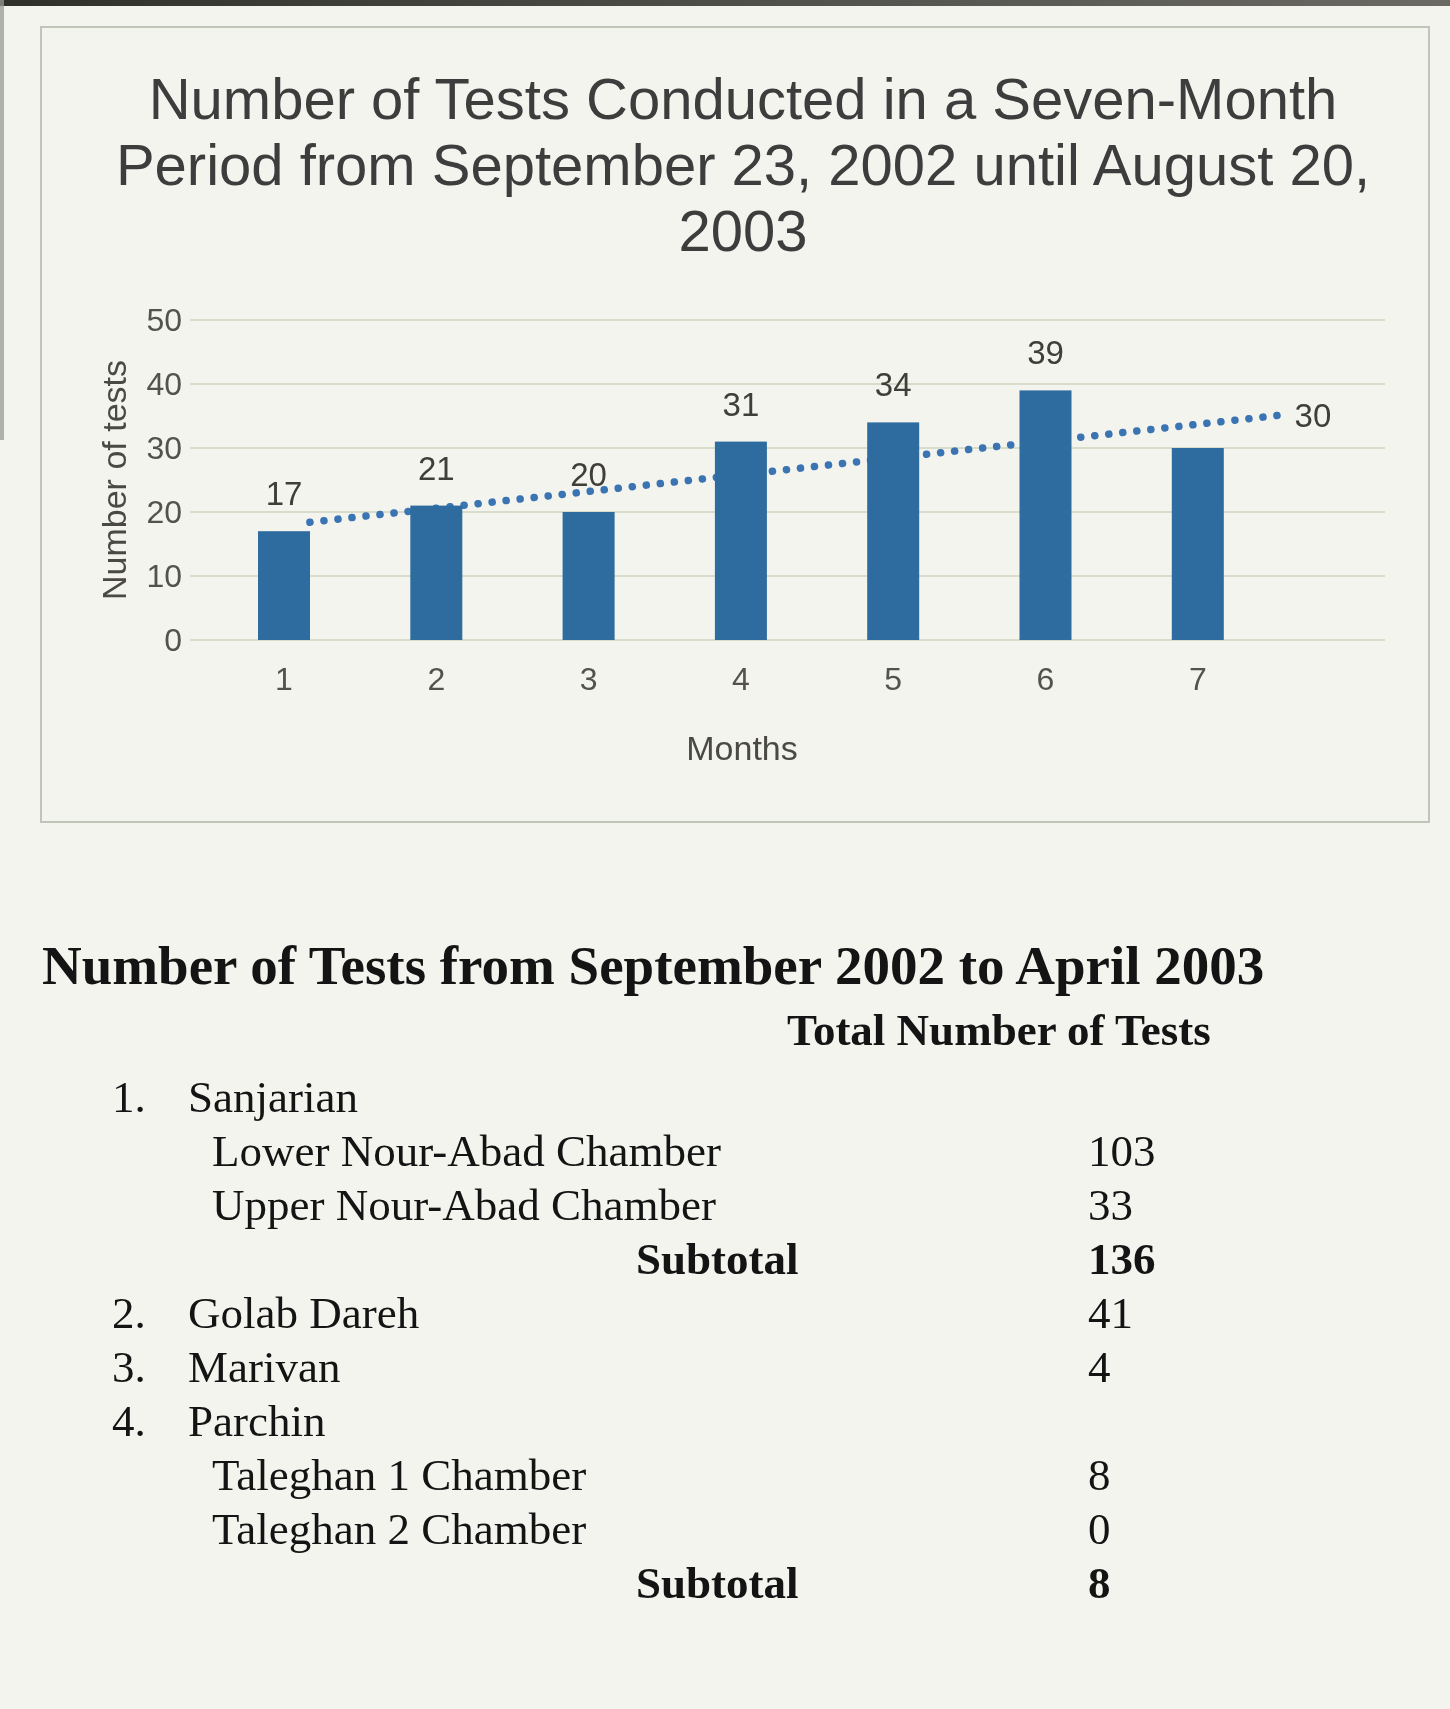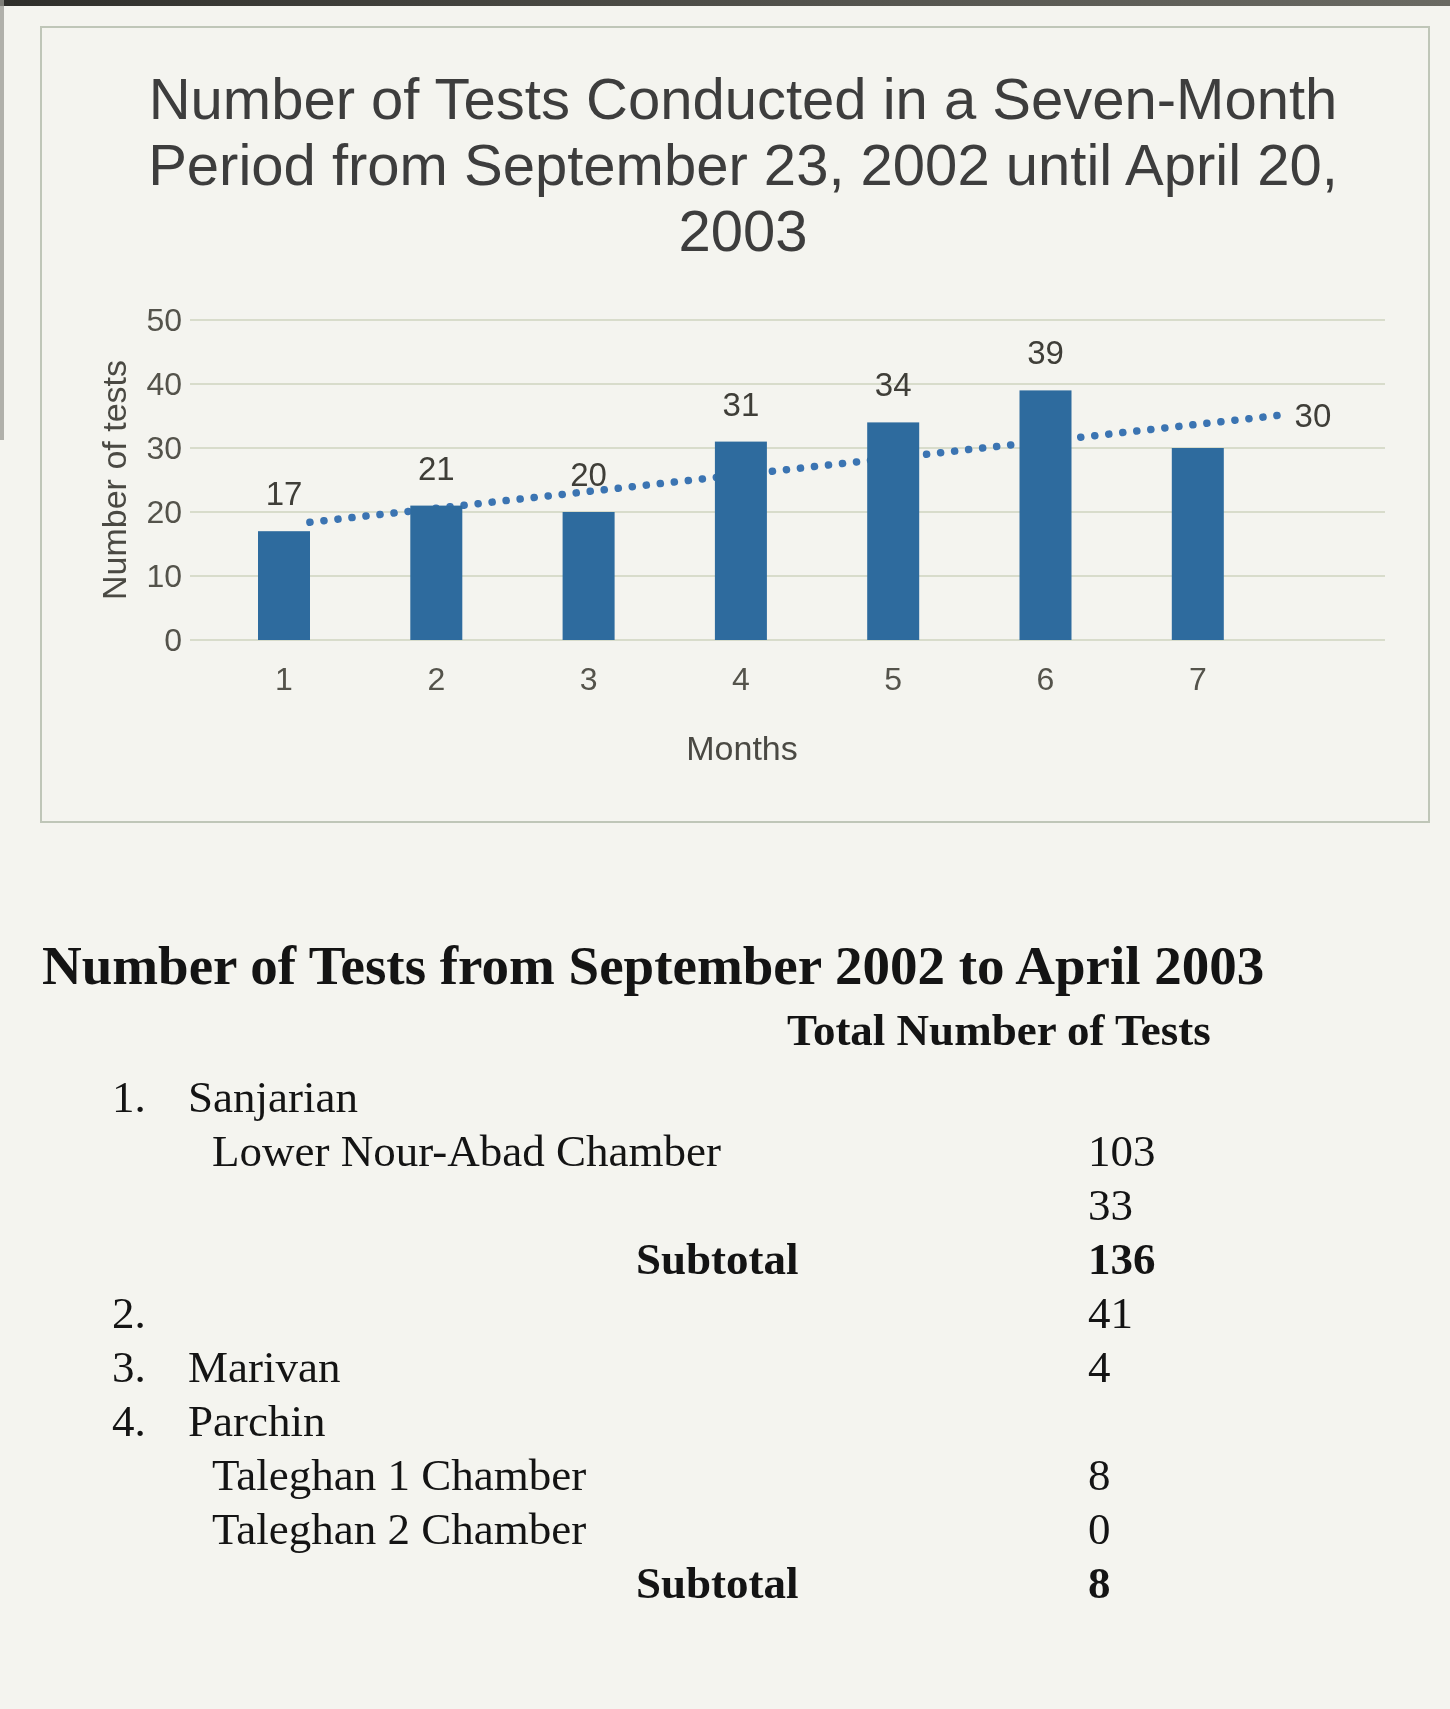--- a/index.html
+++ b/index.html
@@ -105,48 +105,50 @@
       <rect x="977.5" y="362.4" width="52" height="249.60000000000002" fill="#2e6b9e"></rect>
       <text class="dlabel" text-anchor="middle" x="1003.5" y="336.4">39</text>
       <text x="1003.5" y="662" text-anchor="middle" class="tick">6</text>
       <rect x="1129.8000000000002" y="420" width="52" height="192" fill="#2e6b9e"></rect>
       <text class="dlabel" text-anchor="start" x="1252.611" y="398.71999999999997">30</text>
       <text x="1155.8000000000002" y="662" text-anchor="middle" class="tick">7</text>
       <text x="700" y="732" text-anchor="middle" class="axis-label">Months</text>
     </svg>
   <div class="chart-title" id="chart-title" style="color: rgb(61, 61, 61);">
       <div>Number of Tests Conducted in a Seven-Month</div>
-      <div>Period from September 23, 2002 until April 20,</div>
+      <div>Period from September 23, 2002 until August 20,</div>
       <div>2003</div>
     </div>
 </div>
 
 <div class="report">
   <div class="report-heading">Number of Tests from September 2002 to April 2003</div>
   <div class="col-headers">
     <span class="col-header-tests">Total Number of Tests</span>
   </div>
   <div class="t-rows" id="t-rows">
       <div class="t-row lv-site">
         <span class="t-num">1.</span>
         <span class="t-label">Sanjarian</span>
       </div>
       <div class="t-row lv-sub">
         <span class="t-label">Lower Nour-Abad Chamber</span>
         <span class="t-value">103</span>
       </div>
       <div class="t-row lv-sub">
+        <span class="t-label">Upper Nour-Abad Chamber</span>
         <span class="t-value">33</span>
       </div>
       <div class="t-row lv-subtotal">
         <span class="t-label">Subtotal</span>
         <span class="t-value">136</span>
       </div>
       <div class="t-row lv-site">
         <span class="t-num">2.</span>
+        <span class="t-label">Golab Dareh</span>
         <span class="t-value">41</span>
       </div>
       <div class="t-row lv-site">
         <span class="t-num">3.</span>
         <span class="t-label">Marivan</span>
         <span class="t-value">4</span>
       </div>
       <div class="t-row lv-site">
         <span class="t-num">4.</span>
         <span class="t-label">Parchin</span>

